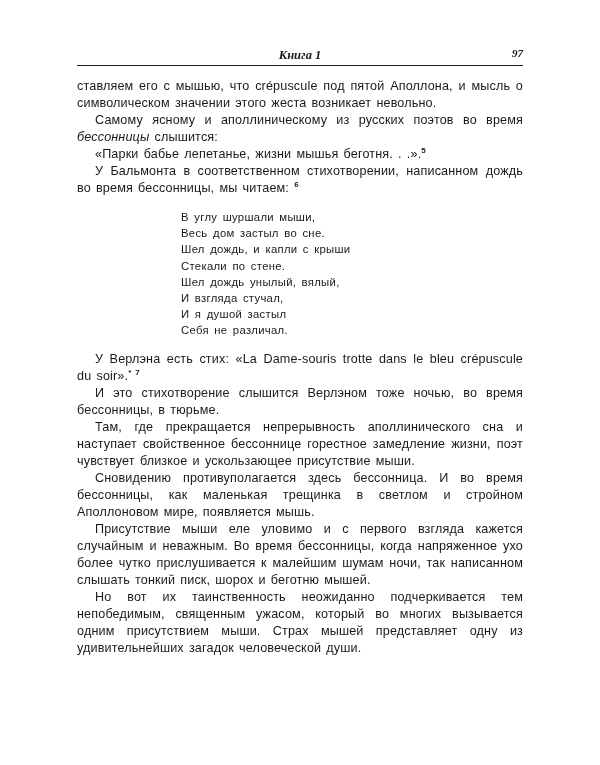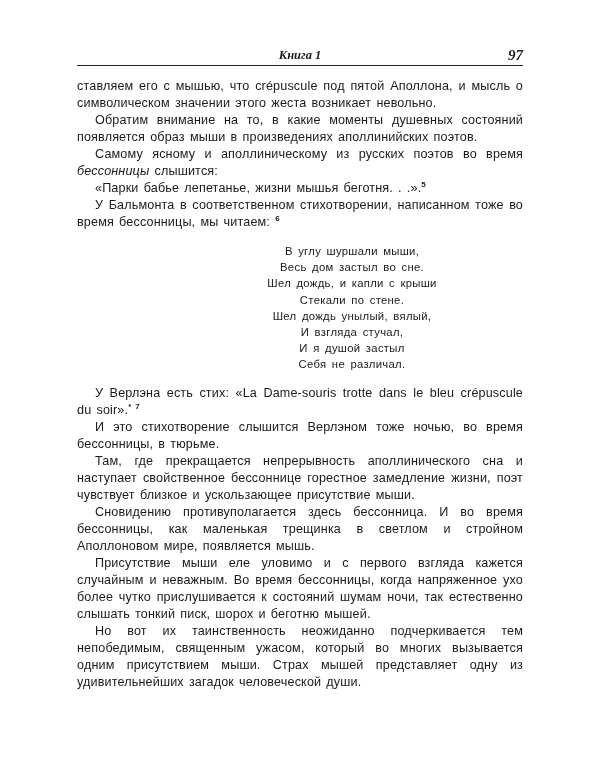--- a/index.html
+++ b/index.html
@@ -38,21 +38,21 @@
       font-weight: bold;
       font-size: 12.5px;
       top: 1px;
     }
     .running-head .pageno {
       position: absolute;
       right: 0;
       top: 0;
       font-style: italic;
       font-weight: bold;
-      font-size: 15px;
+      font-size: 11px;
     }
     .body {
       position: absolute;
       top: 78px;
       left: 0;
       width: 446px;
       font-family: "Liberation Sans", "DejaVu Sans", sans-serif;
       font-size: 12.6px;
       line-height: 17px;
       letter-spacing: 0.15px;
@@ -69,57 +69,56 @@
     sup {
       font-size: 8px;
       line-height: 0;
       vertical-align: 5px;
       font-weight: bold;
     }
     .poem {
       margin: 12px 0 12px 104px;
       font-size: 11.3px;
       line-height: 16.2px;
-      text-align: center;
+      text-align: left;
       letter-spacing: 0.3px;
       word-spacing: 2px;
     }
     .poem div { white-space: nowrap; }
     i { }
   </style>
 </head>
 <body>
 
 <div class="page">
 
   <div class="running-head">
     <span class="book">Книга 1</span>
     <span class="pageno">97</span>
   </div>
 
   <div class="body">
     <p class="noindent"><span>ставляем его с мышью, что crépuscule под пятой Аполлона, и мысль о символическом значении этого жеста возникает невольно.</span></p>
-    <p><span>Обратим внимание на то, в какие моменты душевных состояний появляется образ мыши в произведениях аполлинийских поэтов.</span></p>
     <p><span>Самому ясному и аполлиническому из русских поэтов во время </span><i>бессонницы</i><span> слышится:</span></p>
     <p class="quote"><span>«Парки бабье лепетанье, жизни мышья беготня. . .».</span><sup>5</sup></p>
-    <p><span>У Бальмонта в соответственном стихотворении, написанном тоже во время бессонницы, мы читаем:</span> <sup>6</sup></p>
+    <p><span>У Бальмонта в соответственном стихотворении, написанном дождь во время бессонницы, мы читаем:</span> <sup>6</sup></p>
 
     <div class="poem">
       <div>В углу шуршали мыши,</div>
       <div>Весь дом застыл во сне.</div>
       <div>Шел дождь, и капли с крыши</div>
       <div>Стекали по стене.</div>
       <div>Шел дождь унылый, вялый,</div>
       <div>И взгляда стучал,</div>
       <div>И я душой застыл</div>
       <div>Себя не различал.</div>
     </div>
 
     <p><span>У Верлэна есть стих: «La Dame-souris trotte dans le bleu crépuscule du soir».</span><sup>* 7</sup></p>
     <p><span>И это стихотворение слышится Верлэном тоже ночью, во время бессонницы, в тюрьме.</span></p>
     <p><span>Там, где прекращается непрерывность аполлинического сна и наступает свойственное бессоннице горестное замедление жизни, поэт чувствует близкое и ускользающее присутствие мыши.</span></p>
     <p><span>Сновидению противуполагается здесь бессонница. И во время бессонницы, как маленькая трещинка в светлом и стройном Аполлоновом мире, появляется мышь.</span></p>
-    <p><span>Присутствие мыши еле уловимо и с первого взгляда кажется случайным и неважным. Во время бессонницы, когда напряженное ухо более чутко прислушивается к состояний шумам ночи, так естественно слышать тонкий писк, шорох и беготню мышей.</span></p>
+    <p><span>Присутствие мыши еле уловимо и с первого взгляда кажется случайным и неважным. Во время бессонницы, когда напряженное ухо более чутко прислушивается к малейшим шумам ночи, так написанном слышать тонкий писк, шорох и беготню мышей.</span></p>
     <p><span>Но вот их таинственность неожиданно подчеркивается тем непобедимым, священным ужасом, который во многих вызывается одним присутствием мыши. Страх мышей представляет одну из удивительнейших загадок человеческой души.</span></p>
 
   </div>
 
 </div>
 
 </body></html>

